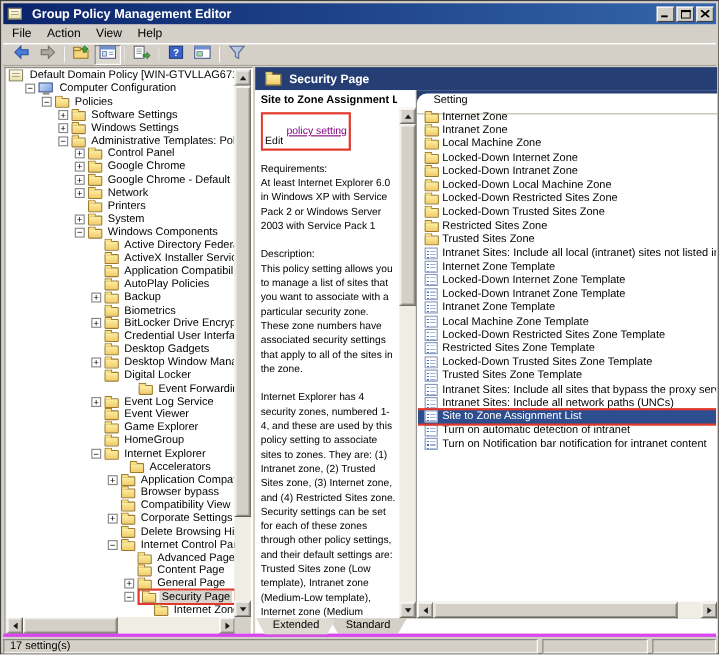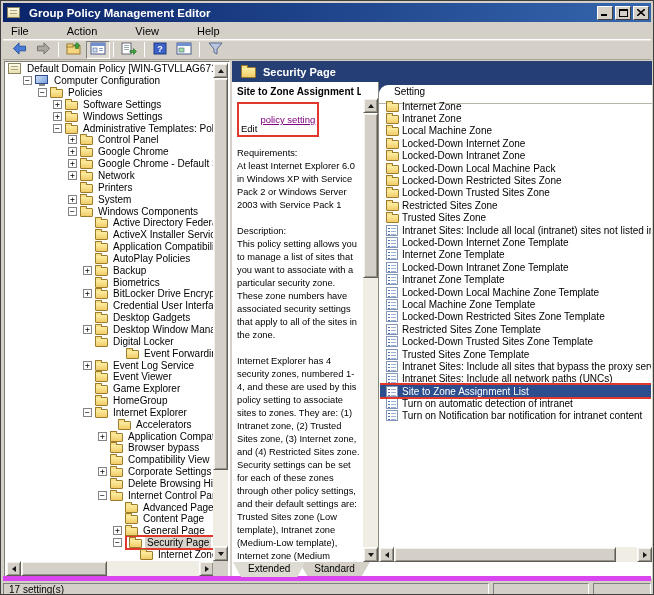--- a/index.html
+++ b/index.html
@@ -18,21 +18,21 @@
     background:linear-gradient(to right,var(--tb1),var(--tb2));
     display:flex;align-items:center;padding:0 2px;}
   .title-ic{margin-left:2px;}
   .title-text{color:#fff;font-weight:bold;font-size:11.5px;margin-left:5px;flex:1;
     white-space:nowrap;overflow:hidden;}
   .winbtn{width:16px;height:14px;background:var(--chrome);margin-left:2px;
     border:1px solid;border-color:#ffffff #404040 #404040 #ffffff;
     display:flex;align-items:center;justify-content:center;}
   
   .menubar{position:absolute;left:2px;top:21px;width:648px;height:17px;
-    display:flex;align-items:center;font-size:11px;padding-left:1px;gap:24px;}
+    display:flex;align-items:center;font-size:11px;padding-left:1px;}
   .menu-item{padding:1px 7px;}
   .toolbar{position:absolute;left:2px;top:38px;width:648px;height:21px;
     display:flex;align-items:center;padding-left:4px;
     border-top:1px solid #ffffff;border-bottom:1px solid #a8a49a;box-shadow:inset 0 1px 0 #e9e6de;}
   .tb-btn{width:24px;height:18px;display:flex;align-items:center;justify-content:center;}
   .tb-btn.pressed{border:1px solid;border-color:#808080 #ffffff #ffffff #808080;background:#dedad2;}
   .tb-sep{width:1px;height:15px;background:#8a877d;border-right:1px solid #ffffff;margin:0 3px;}
   
   .sunken{border:1px solid;border-color:#828177 #ffffff #ffffff #828177;background:#fff;}
   
@@ -102,21 +102,21 @@
     border:1px solid;border-color:#ffffff #5f5d55 #5f5d55 #ffffff;
     box-shadow:inset 1px 1px 0 #f3f1ea, inset -1px -1px 0 #96938a;}
   .tri{width:0;height:0;}
   .tri-up{border-left:3px solid transparent;border-right:3px solid transparent;border-bottom:4px solid #1a1a1a;}
   .tri-down{border-left:3px solid transparent;border-right:3px solid transparent;border-top:4px solid #1a1a1a;}
   .tri-left{border-top:3px solid transparent;border-bottom:3px solid transparent;border-right:4px solid #1a1a1a;}
   .tri-right{border-top:3px solid transparent;border-bottom:3px solid transparent;border-left:4px solid #1a1a1a;}
   .sb-corner{position:absolute;width:15px;height:15px;background:var(--chrome);}
   
   .statusbar{position:absolute;left:2px;bottom:2px;width:648px;height:16px;display:flex;gap:4px;
-    padding-top:2px;border-top:5px solid #d946ef;}
+    padding-top:2px;border-top:3px solid #d946ef;}
   .sb-panel{height:13px;border:1px solid;border-color:#808080 #ffffff #ffffff #808080;
     font-size:10px;padding:0 5px;line-height:12px;background:var(--chrome);}
   .sb-p1{flex:1;}
   .sb-p2{width:96px;}
   .sb-p3{width:58px;}
 </style>
 </head>
 <body>
 
 <div class="window">
@@ -513,21 +513,21 @@
             <div class="lrow">
               <span class="ic ic-folder"></span>
               <span>Locked-Down Internet Zone</span>
             </div>
             <div class="lrow">
               <span class="ic ic-folder"></span>
               <span>Locked-Down Intranet Zone</span>
             </div>
             <div class="lrow">
               <span class="ic ic-folder"></span>
-              <span>Locked-Down Local Machine Pack</span>
+              <span>Locked-Down Local Machine Zone</span>
             </div>
             <div class="lrow">
               <span class="ic ic-folder"></span>
               <span>Locked-Down Restricted Sites Zone</span>
             </div>
             <div class="lrow">
               <span class="ic ic-folder"></span>
               <span>Locked-Down Trusted Sites Zone</span>
             </div>
             <div class="lrow">
@@ -537,37 +537,33 @@
             <div class="lrow">
               <span class="ic ic-folder"></span>
               <span>Trusted Sites Zone</span>
             </div>
             <div class="lrow">
               <span class="ic ic-setting"></span>
               <span>Intranet Sites: Include all local (intranet) sites not listed in other z..</span>
             </div>
             <div class="lrow">
               <span class="ic ic-setting"></span>
+              <span>Internet Zone Template</span>
+            </div>
+            <div class="lrow">
+              <span class="ic ic-setting"></span>
               <span>Locked-Down Internet Zone Template</span>
             </div>
             <div class="lrow">
               <span class="ic ic-setting"></span>
-              <span>Internet Zone Template</span>
-            </div>
-            <div class="lrow">
-              <span class="ic ic-setting"></span>
               <span>Locked-Down Intranet Zone Template</span>
             </div>
             <div class="lrow">
               <span class="ic ic-setting"></span>
               <span>Intranet Zone Template</span>
-            </div>
-            <div class="lrow">
-              <span class="ic ic-setting"></span>
-              <span>Locked-Down Local Machine Zone Template</span>
             </div>
             <div class="lrow">
               <span class="ic ic-setting"></span>
               <span>Local Machine Zone Template</span>
             </div>
             <div class="lrow">
               <span class="ic ic-setting"></span>
               <span>Locked-Down Restricted Sites Zone Template</span>
             </div>
             <div class="lrow">

